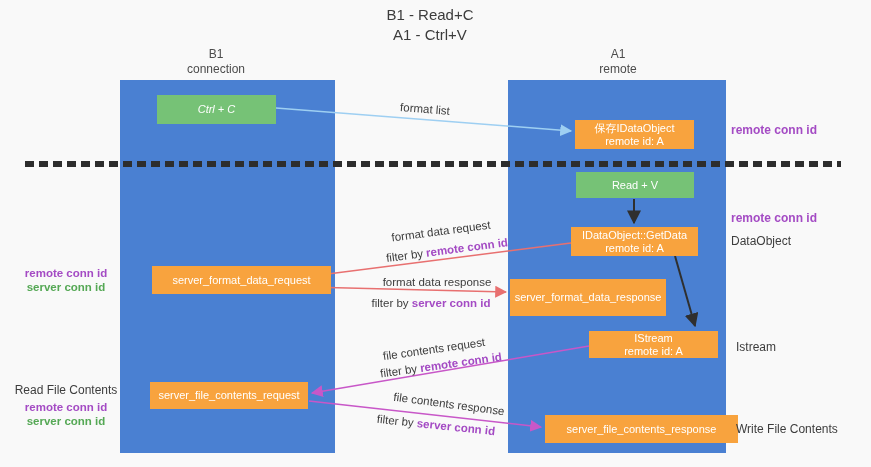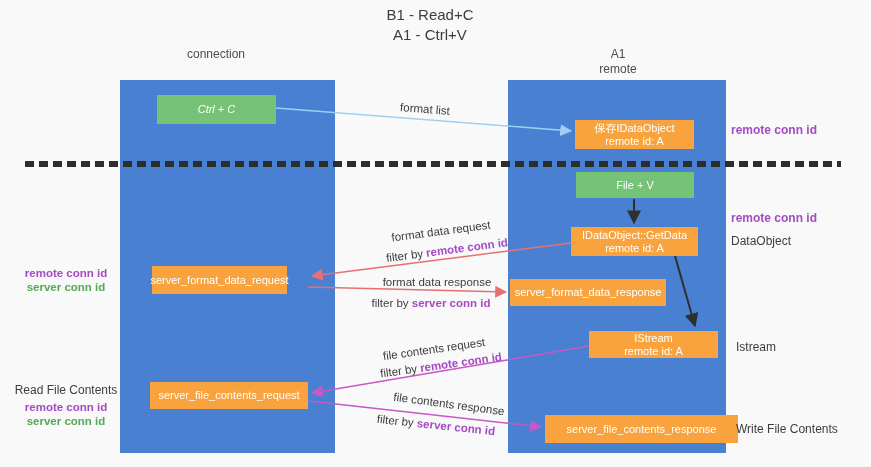--- a/index.html
+++ b/index.html
@@ -37,22 +37,22 @@
     display:flex;flex-direction:column;align-items:center;justify-content:center;
     color:#fff;font-size:11px;line-height:13px;text-align:center;
     white-space:nowrap;
   }
   .box.orange{background:#f8a33e;}
   .box.green{background:#76c276;}
   .b-ctrlc{left:157px;top:95px;width:119px;height:29px;font-style:italic;}
   .b-save{left:575px;top:120px;width:119px;height:29px;}
   .b-ctrlv{left:576px;top:172px;width:118px;height:26px;}
   .b-getdata{left:571px;top:227px;width:127px;height:29px;}
-  .b-freq{left:152px;top:266px;width:135px;height:28px;}
-  .b-fres{left:510px;top:279px;width:156px;height:27px;}
+  .b-freq{left:152px;top:266px;width:179px;height:28px;}
+  .b-fres{left:510px;top:279px;width:156px;height:37px;}
   .b-istream{left:589px;top:331px;width:129px;height:27px;}
   .b-fcreq{left:150px;top:382px;width:158px;height:27px;}
   .b-fcres{left:545px;top:415px;width:193px;height:28px;}
 
   
   .title{
     position:absolute;left:330px;top:5px;width:200px;z-index:5;
     text-align:center;font-size:15px;line-height:19.5px;color:#3c3c3c;
   }
   .col-header{
@@ -119,36 +119,37 @@
   </svg>
 
   <div class="dashed-line"></div>
 
   <div class="title">
     <div>B1 - Read+C</div>
     <div>A1 - Ctrl+V</div>
   </div>
 
   <div class="col-header hdr-left">
+    <div>B1</div>
     <div>connection</div>
   </div>
   <div class="col-header hdr-right">
     <div>A1</div>
     <div>remote</div>
   </div>
 
   <div class="box green b-ctrlc">
     <span>Ctrl + C</span>
   </div>
   <div class="box orange b-save">
     <span>保存IDataObject</span>
     <span>remote id: A</span>
   </div>
   <div class="box green b-ctrlv">
-    <span>File + V</span>
+    <span>Read + V</span>
   </div>
   <div class="box orange b-getdata">
     <span>IDataObject::GetData</span>
     <span>remote id: A</span>
   </div>
   <div class="box orange b-freq">
     <span>server_format_data_request</span>
   </div>
   <div class="box orange b-fres">
     <span>server_format_data_response</span>

